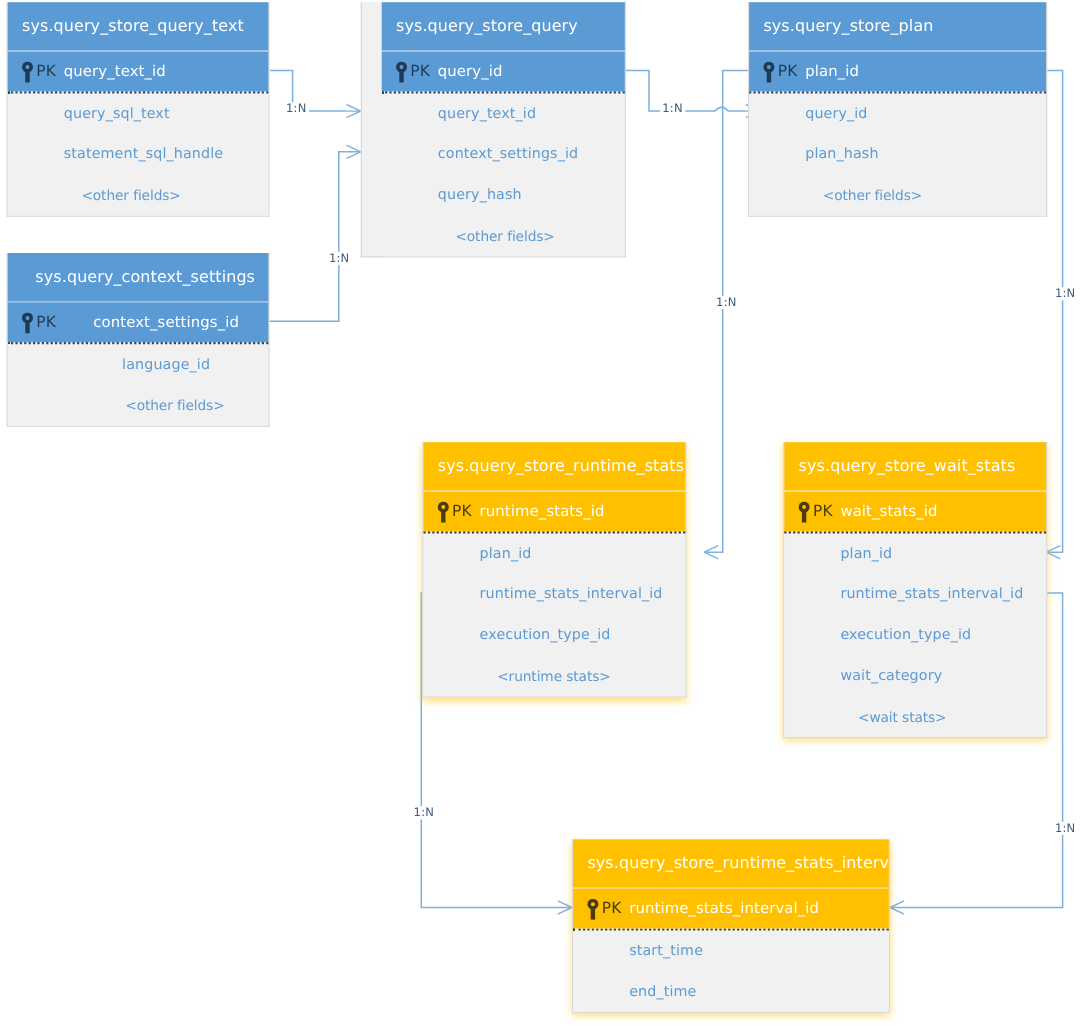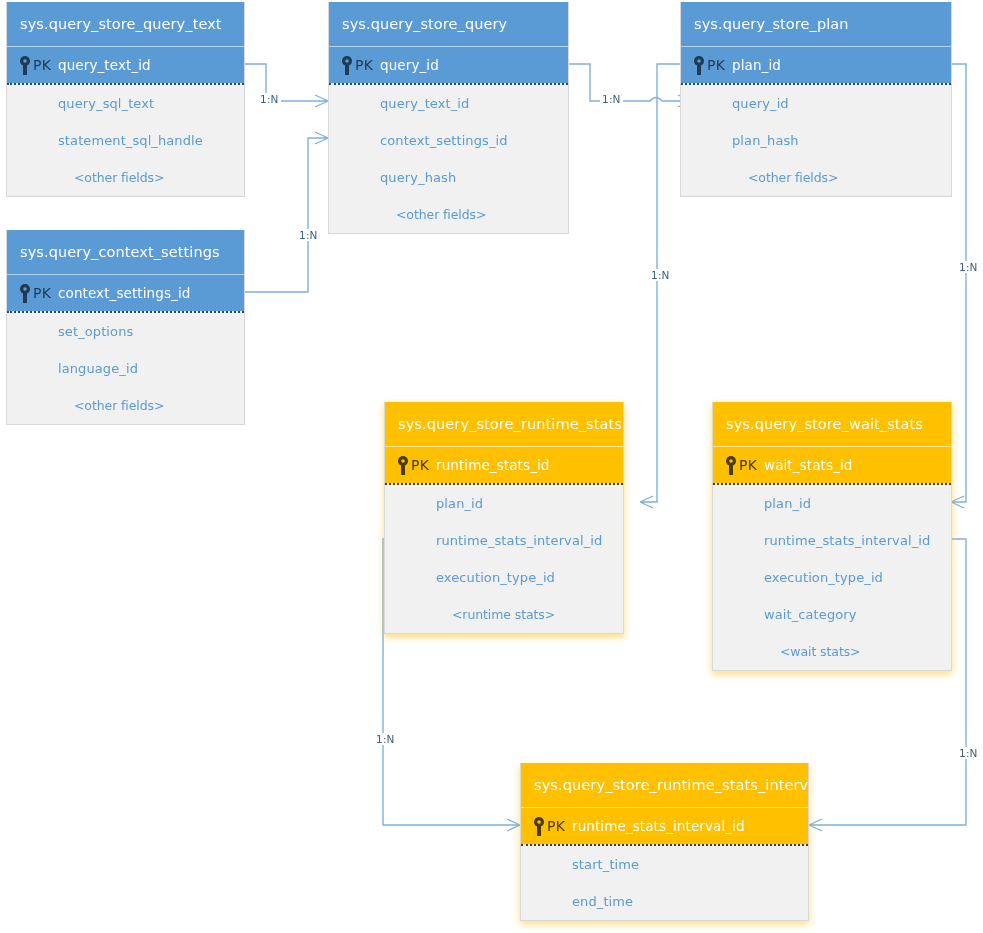--- a/index.html
+++ b/index.html
@@ -188,21 +188,21 @@
       <span class="pklabel">PK</span>
       <span class="pkname">query_text_id</span>
     </div>
     <div class="fields">
       <div class="field">query_sql_text</div>
       <div class="field">statement_sql_handle</div>
       <div class="field meta">&lt;other fields&gt;</div>
     </div>
   </div>
 
-  <div class="entity blue" style="left:328px; top:2px; width:241px;">
+  <div class="entity blue" style="left:328px; top:2px; width:241px;padding-left:18px;">
     <div class="title">sys.query_store_query</div>
     <div class="pkrow">
       <svg class="keyicon" viewBox="0 0 14 20">
         <circle cx="7" cy="5" r="5" fill="#1f3a52"></circle>
         <rect x="5" y="8" width="4" height="11" fill="#1f3a52"></rect>
         <circle cx="7" cy="5" r="1.8" fill="#5b9bd5"></circle>
       </svg>
       <span class="pklabel">PK</span>
       <span class="pkname">query_id</span>
     </div>
@@ -225,33 +225,32 @@
       <span class="pklabel">PK</span>
       <span class="pkname">plan_id</span>
     </div>
     <div class="fields">
       <div class="field">query_id</div>
       <div class="field">plan_hash</div>
       <div class="field meta">&lt;other fields&gt;</div>
     </div>
   </div>
 
-  <div class="entity blue" style="left:6px; top:230px; width:239px;">
+  <div class="entity blue" style="left:6px; top:230px; width:239px;text-align:center;">
     <div class="title">sys.query_context_settings</div>
     <div class="pkrow">
       <svg class="keyicon" viewBox="0 0 14 20">
         <circle cx="7" cy="5" r="5" fill="#1f3a52"></circle>
         <rect x="5" y="8" width="4" height="11" fill="#1f3a52"></rect>
         <circle cx="7" cy="5" r="1.8" fill="#5b9bd5"></circle>
       </svg>
       <span class="pklabel">PK</span>
       <span class="pkname">context_settings_id</span>
     </div>
     <div class="fields">
-      <div class="field">set_options</div>
       <div class="field">language_id</div>
       <div class="field meta">&lt;other fields&gt;</div>
     </div>
   </div>
 
   <div class="entity orange" style="left:384px; top:402px; width:240px;">
     <div class="title">sys.query_store_runtime_stats</div>
     <div class="pkrow">
       <svg class="keyicon" viewBox="0 0 14 20">
         <circle cx="7" cy="5" r="5" fill="#4a3c10"></circle>

